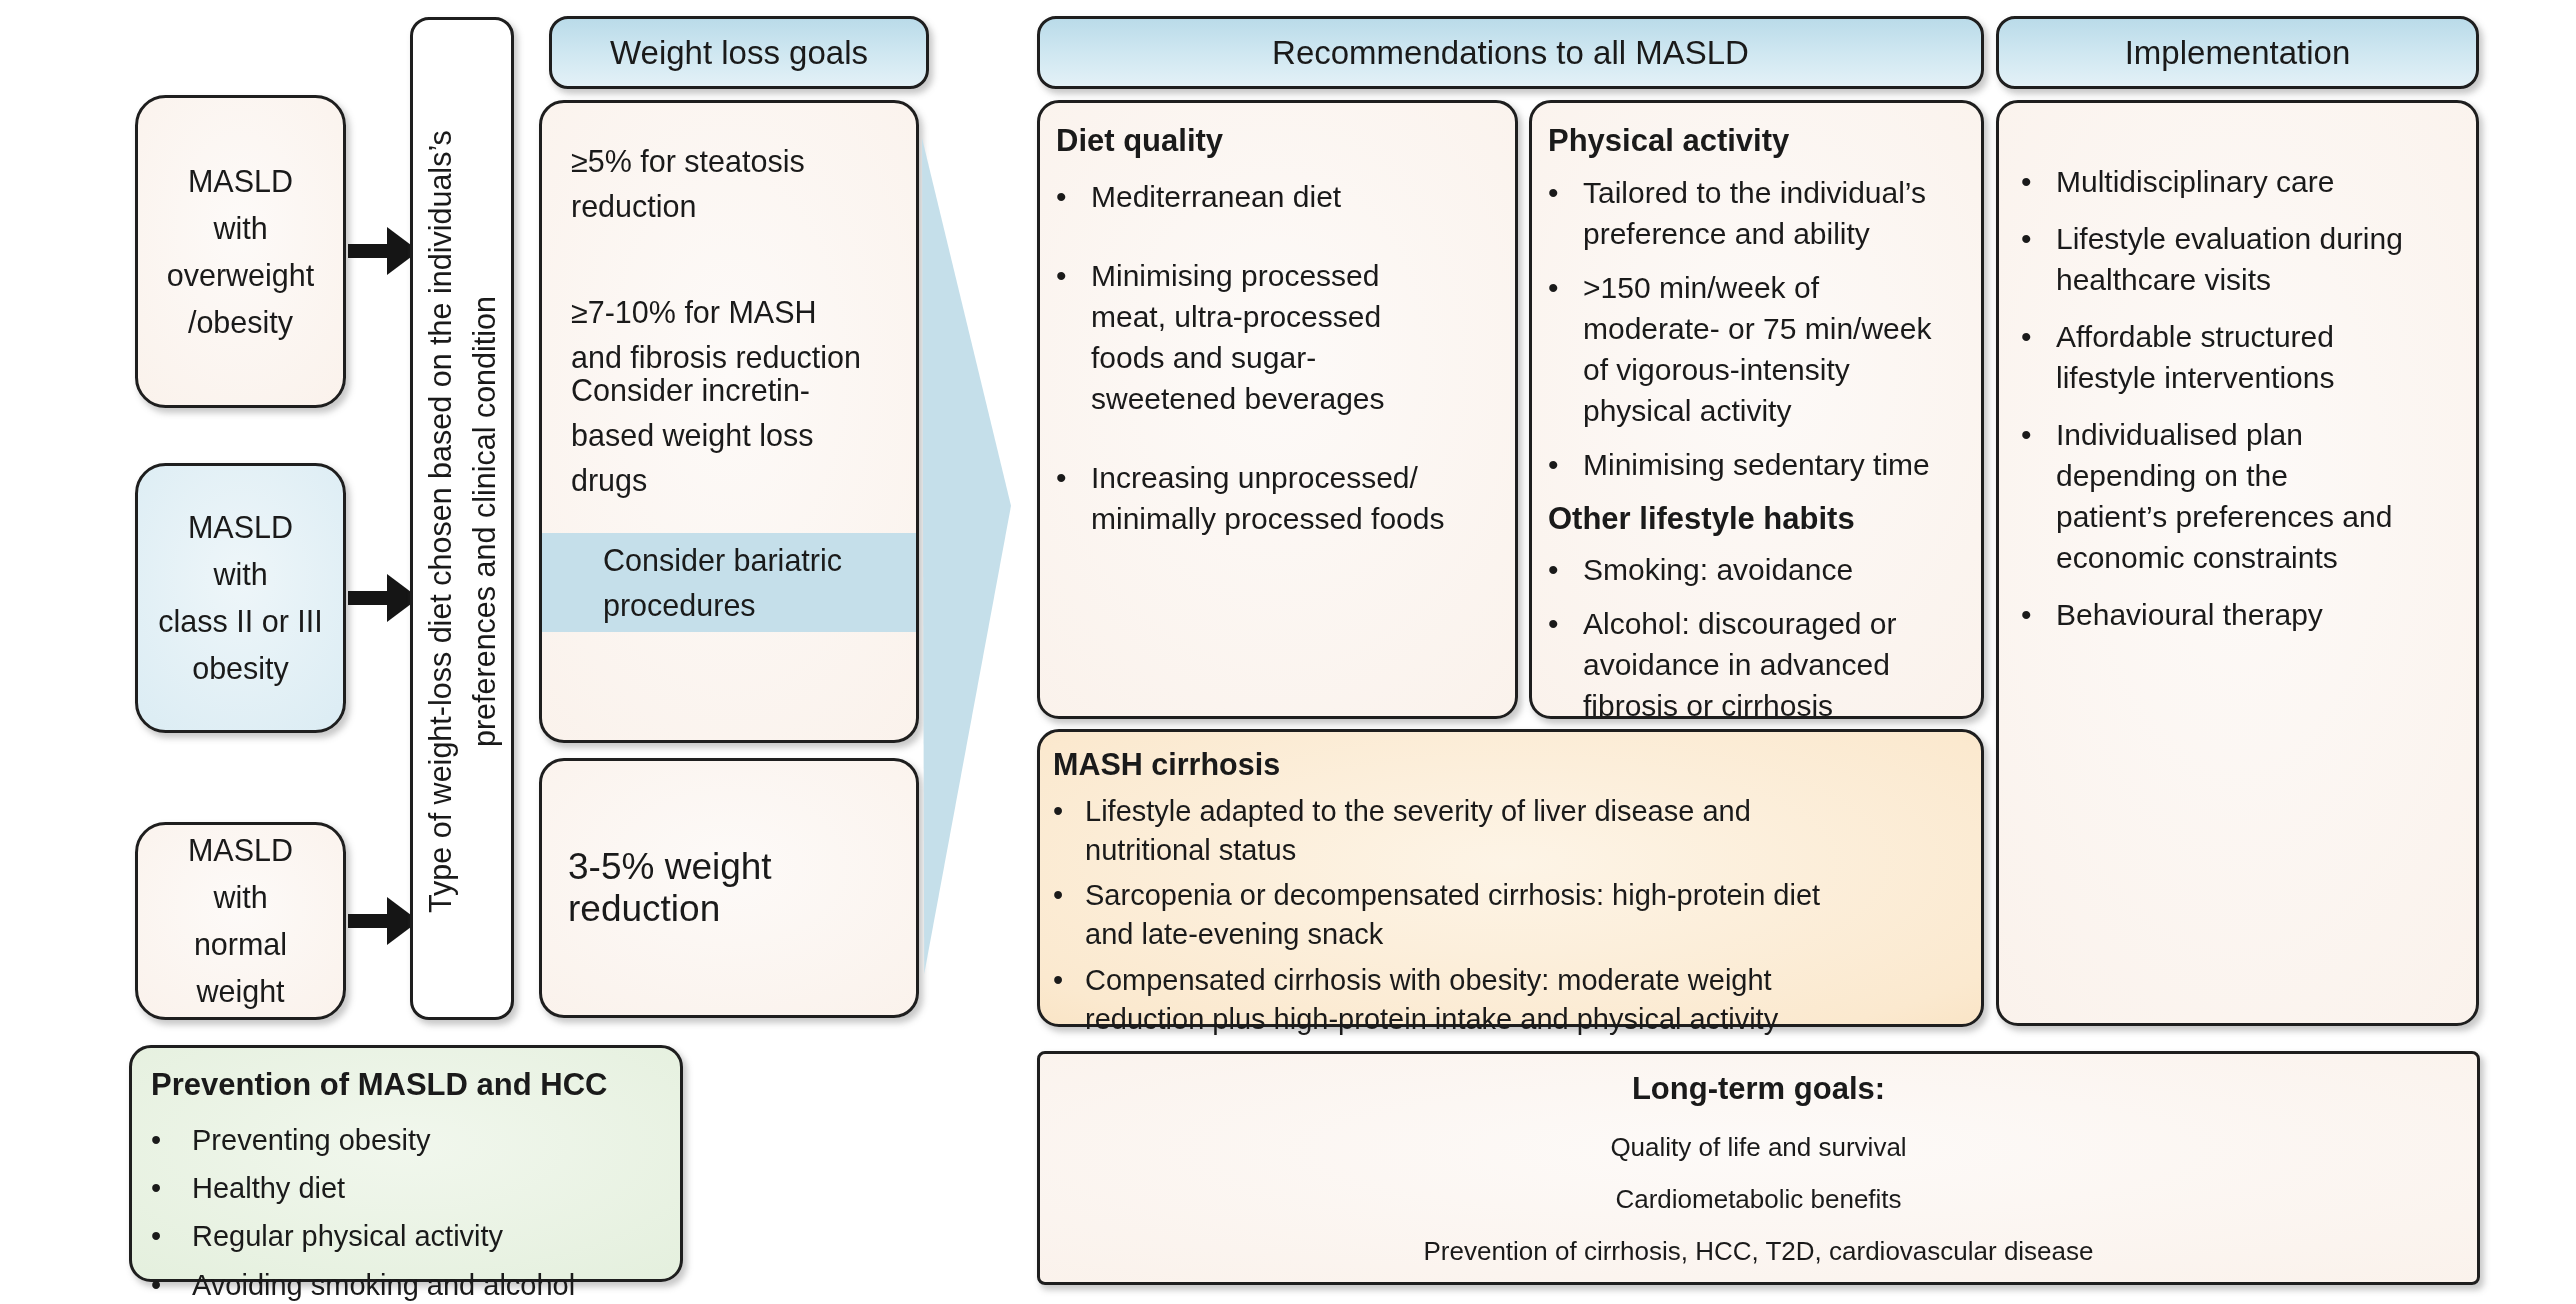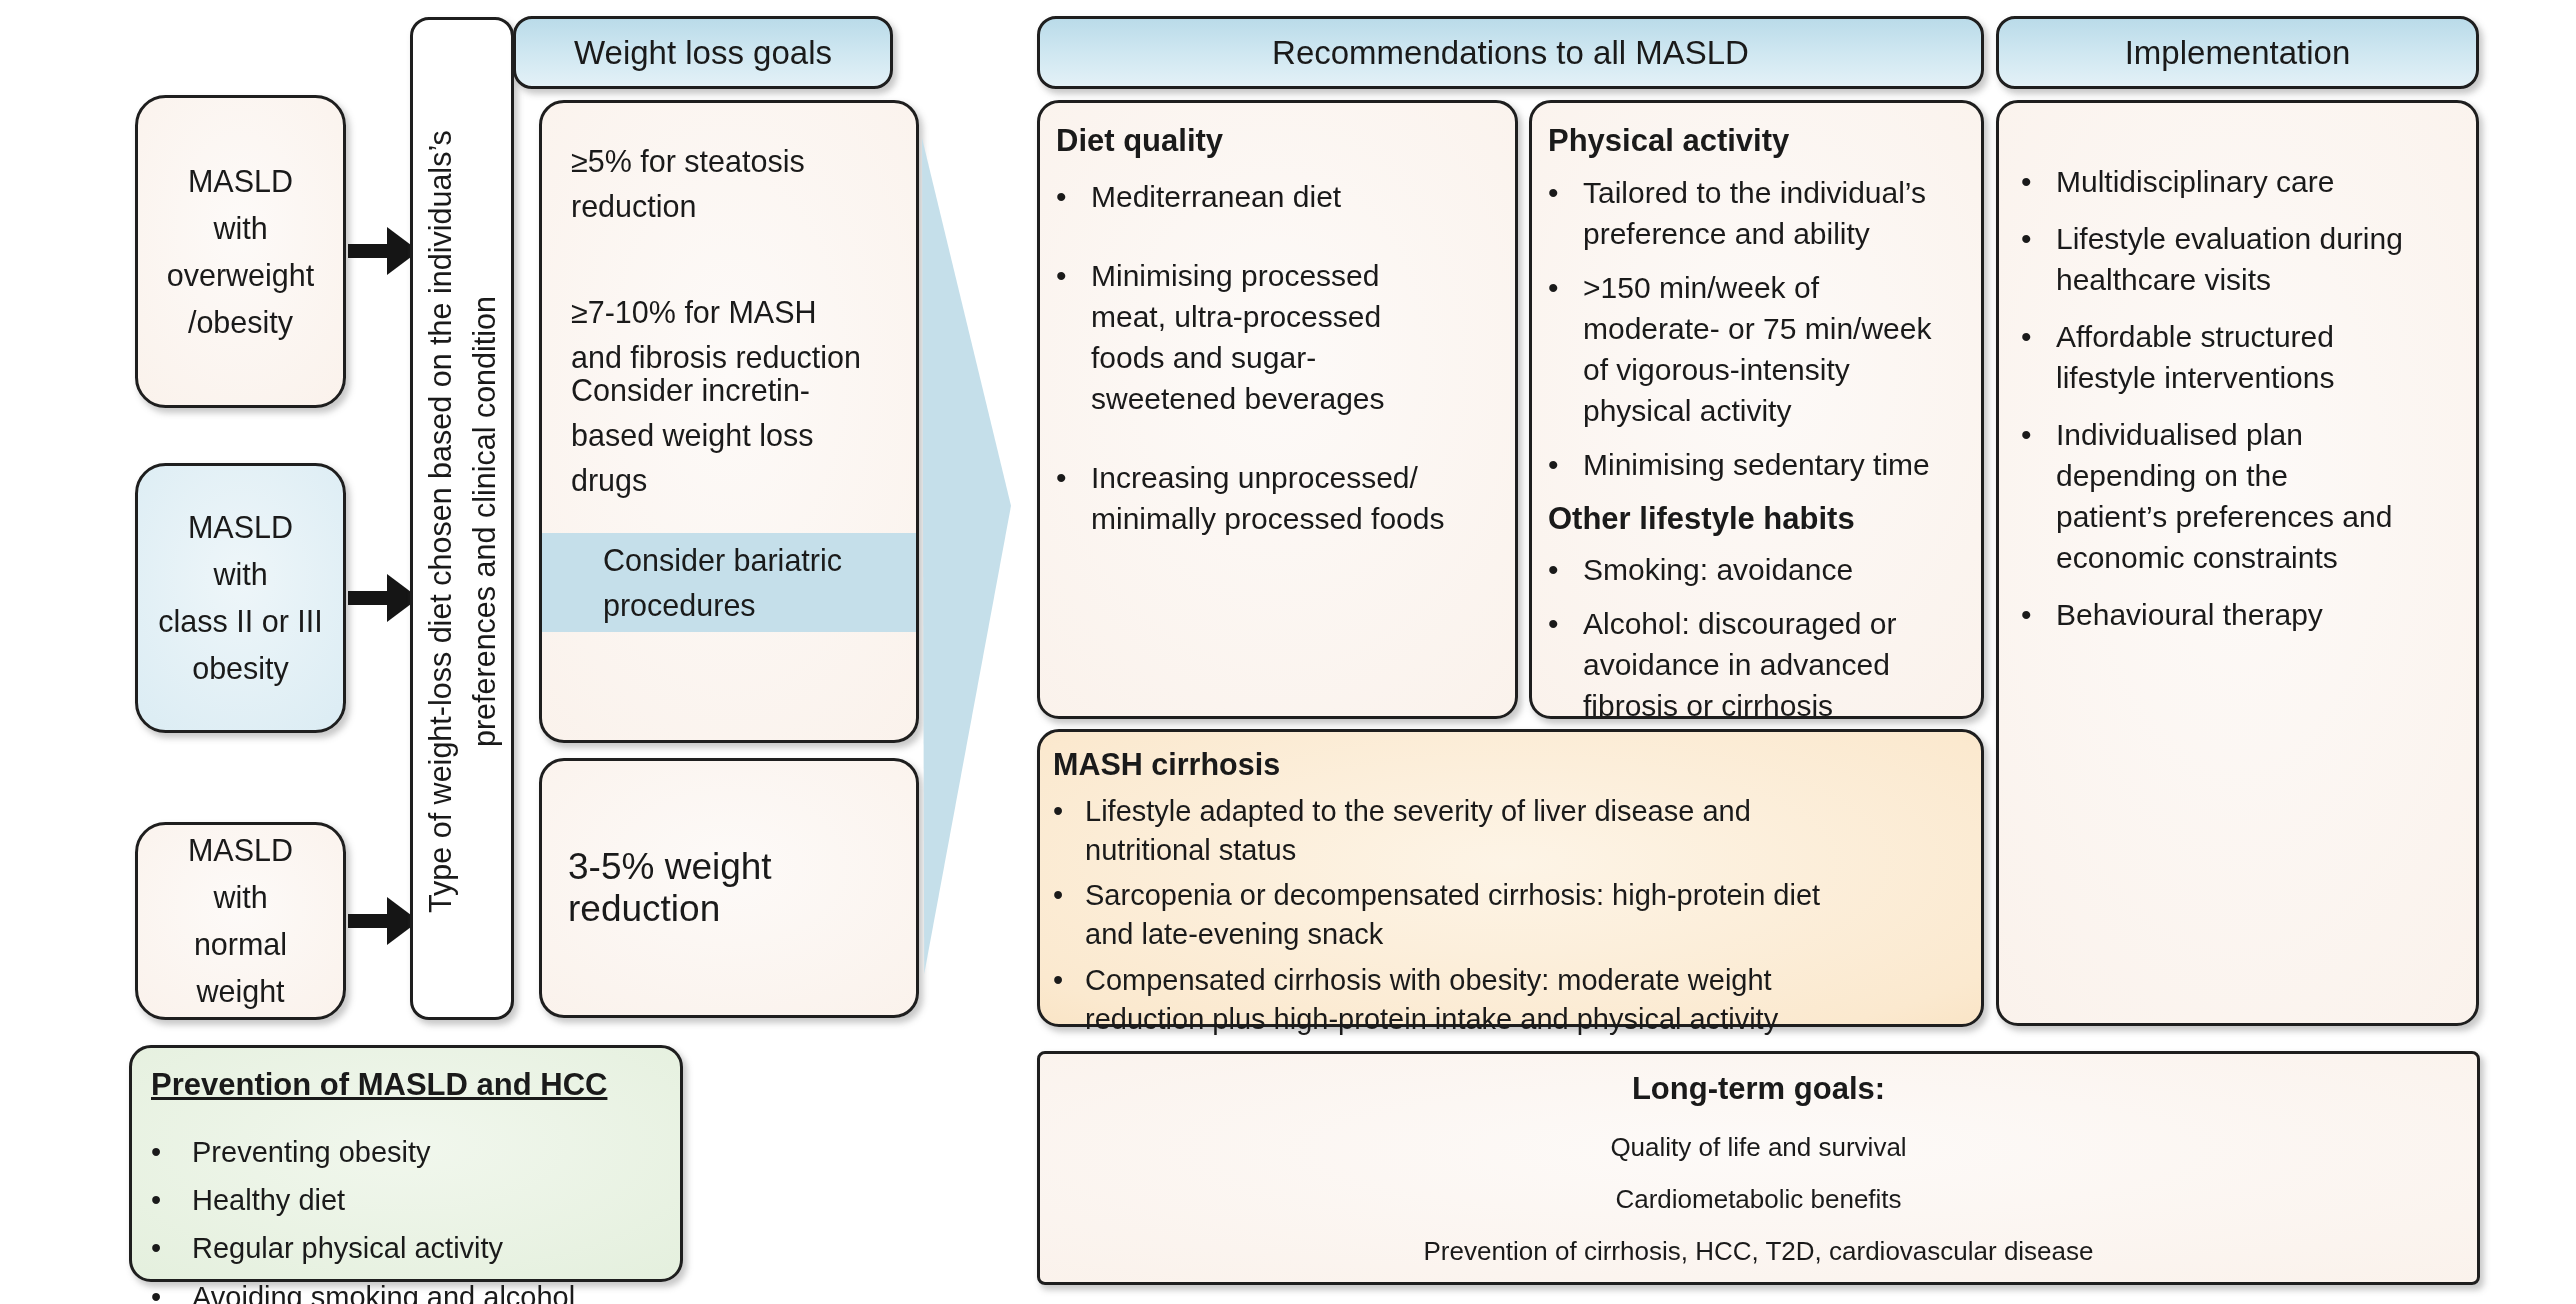--- a/index.html
+++ b/index.html
@@ -61,21 +61,21 @@
   .act .bitem{margin-bottom:13px;}
   .act .subtitle{margin-top:5.8px;margin-bottom:10.2px;}
   .impl .inner{padding-top:58px;padding-left:22px;}
   .impl .bitem{margin-bottom:16px;}
   .mash .inner{padding:11.6px 19px 4.4px 13px;}
   .mash .card-title{margin-bottom:7.3px;font-size:30.5px;}
   .mash .bmark{flex:0 0 32px;font-size:29px;line-height:39px;}
   .mash .btext{font-size:29px;line-height:39px;}
   .mash .bitem{margin-bottom:6.5px;}
   .prev .inner{padding:16px 17.4px 4.4px 19px;}
-  .prev .card-title{margin-bottom:28px;text-decoration:underline;}
+  .prev .card-title{margin-bottom:16px;}
   .prev .bmark{flex:0 0 41px;font-size:29px;line-height:38px;}
   .prev .btext{font-size:29px;line-height:38px;}
   .prev .bitem{margin-bottom:10.2px;}
   .lt{display:flex;flex-direction:column;align-items:center;justify-content:center;text-align:center;border-radius:8px;}
   .lt .card-title{margin-bottom:22px;}
   .lt .lt-line{font-size:26px;line-height:33px;margin-bottom:19px;}
 </style>
 </head>
 <body>
 
@@ -107,21 +107,21 @@
     <div class="head"></div>
   </div>
 
   <div class="box vbar" style="left:410px;top:16.7px;width:104px;height:1003px;">
     <div class="vbar-inner">
       <div>Type of weight-loss diet chosen based on the individuals’s</div>
       <div>preferences and clinical condition</div>
     </div>
   </div>
 
-  <div class="box hdr" style="left:513px;top:16px;width:380px;height:73px;">Weight loss goals</div>
+  <div class="box hdr" style="left:549px;top:16px;width:380px;height:73px;">Weight loss goals</div>
 
   <div class="box cream wlbox" style="left:539px;top:100px;width:380px;height:643px;">
     <div class="goal-item" style="top:36px;">≥5% for steatosis
 reduction</div>
     <div class="goal-item" style="top:187px;">≥7-10% for MASH
 and fibrosis reduction</div>
     <div class="goal-item" style="top:265px;">Consider incretin-
 based weight loss
 drugs</div>
     <div class="band" style="top:430px;height:99px;padding-left:32px;">

